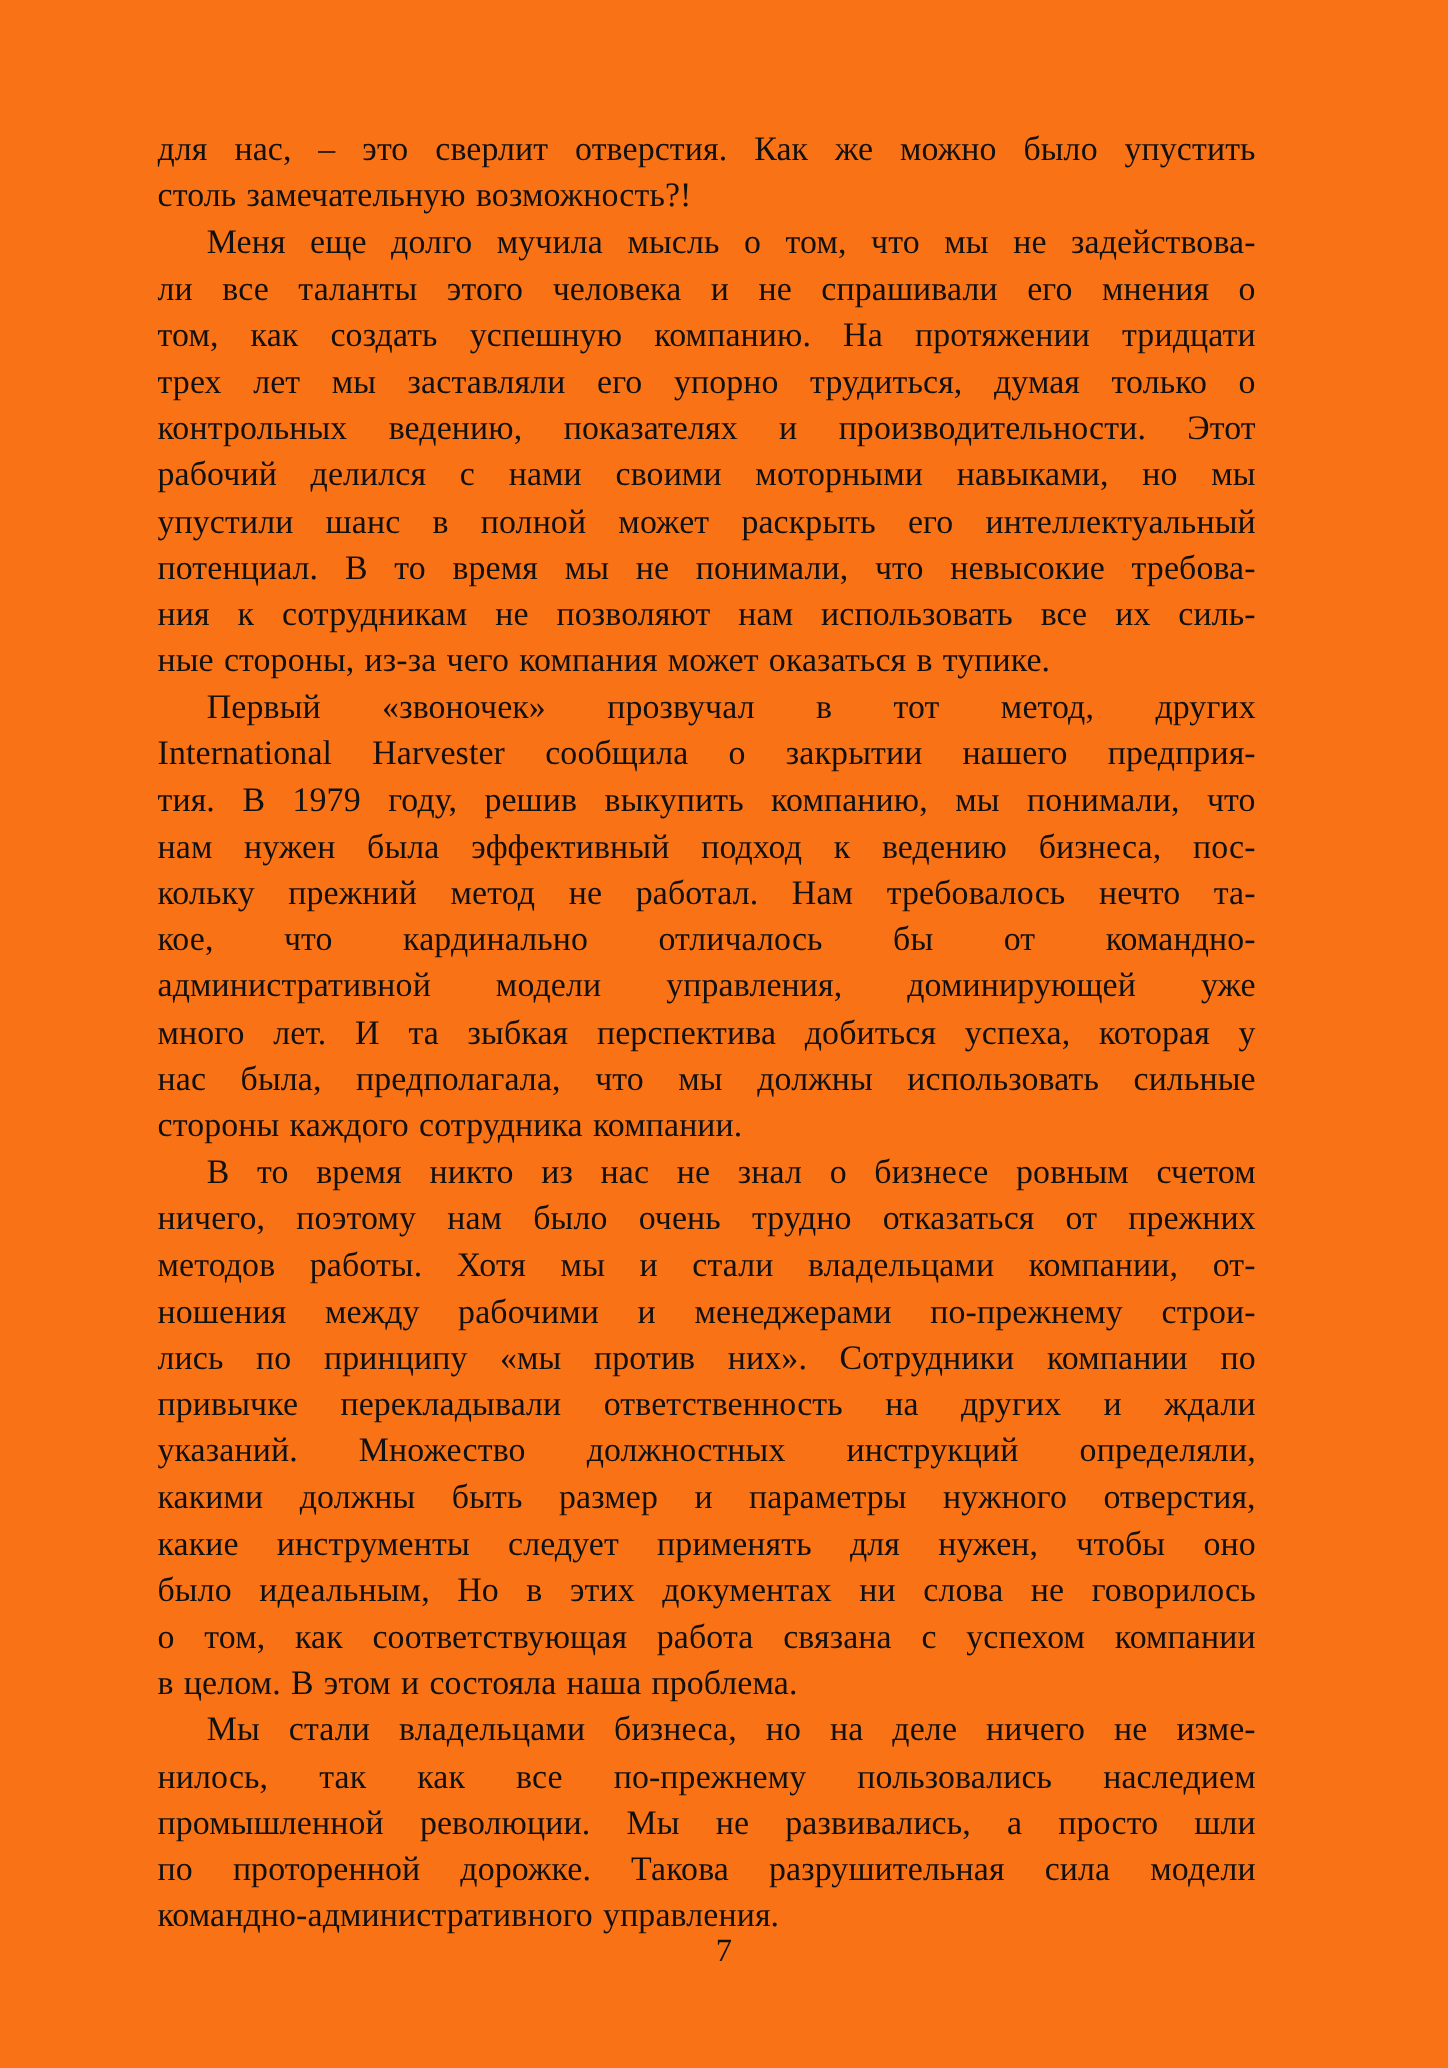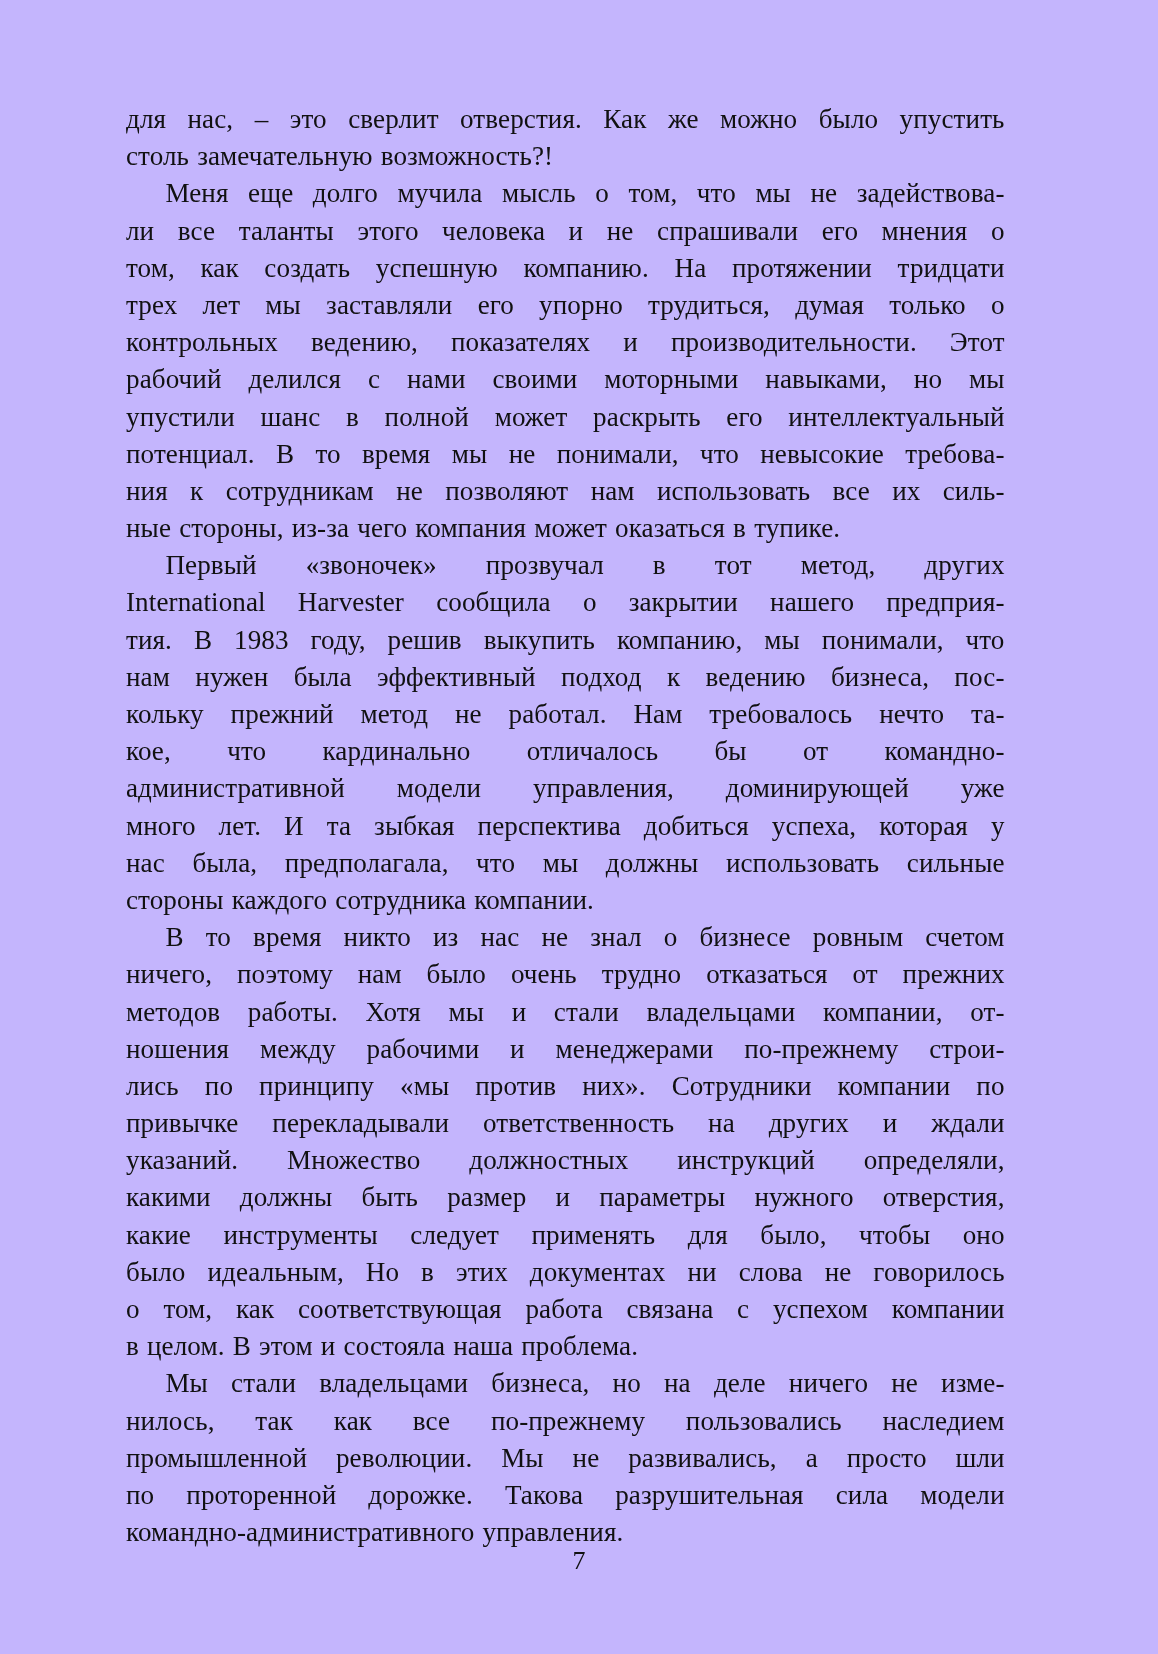--- a/index.html
+++ b/index.html
@@ -14,21 +14,21 @@
     overflow: hidden;
     font-family: "Liberation Serif", "DejaVu Serif", serif;
     color: #111111;
     position: relative;
   }
 
   
   #page {
     position: absolute;
     inset: 0;
-    background: #c4b5fd;
+    background: #f97316;
   }
 
   
   #textblock {
     position: absolute;
     left: 126px;
     top: 100px;
     width: 892px;
   }
 
@@ -99,39 +99,39 @@
         <div class="line"><span class="w">контрольных</span><span class="w">ведению,</span><span class="w">показателях</span><span class="w">и</span><span class="w">производительности.</span><span class="w">Этот</span></div>
         <div class="line"><span class="w">рабочий</span><span class="w">делился</span><span class="w">с</span><span class="w">нами</span><span class="w">своими</span><span class="w">моторными</span><span class="w">навыками,</span><span class="w">но</span><span class="w">мы</span></div>
         <div class="line"><span class="w">упустили</span><span class="w">шанс</span><span class="w">в</span><span class="w">полной</span><span class="w">может</span><span class="w">раскрыть</span><span class="w">его</span><span class="w">интеллектуальный</span></div>
         <div class="line"><span class="w">потенциал.</span><span class="w">В</span><span class="w">то</span><span class="w">время</span><span class="w">мы</span><span class="w">не</span><span class="w">понимали,</span><span class="w">что</span><span class="w">невысокие</span><span class="w">требова-</span></div>
         <div class="line"><span class="w">ния</span><span class="w">к</span><span class="w">сотрудникам</span><span class="w">не</span><span class="w">позволяют</span><span class="w">нам</span><span class="w">использовать</span><span class="w">все</span><span class="w">их</span><span class="w">силь-</span></div>
         <div class="line ragged"><span class="w">ные</span><span class="w">стороны,</span><span class="w">из-за</span><span class="w">чего</span><span class="w">компания</span><span class="w">может</span><span class="w">оказаться</span><span class="w">в</span><span class="w">тупике.</span></div>
       </div>
       <div class="para">
         <div class="line indent"><span class="w">Первый</span><span class="w">«звоночек»</span><span class="w">прозвучал</span><span class="w">в</span><span class="w">тот</span><span class="w">метод,</span><span class="w">других</span></div>
         <div class="line"><span class="w">International</span><span class="w">Harvester</span><span class="w">сообщила</span><span class="w">о</span><span class="w">закрытии</span><span class="w">нашего</span><span class="w">предприя-</span></div>
-        <div class="line"><span class="w">тия.</span><span class="w">В</span><span class="w">1983</span><span class="w">году,</span><span class="w">решив</span><span class="w">выкупить</span><span class="w">компанию,</span><span class="w">мы</span><span class="w">понимали,</span><span class="w">что</span></div>
+        <div class="line"><span class="w">тия.</span><span class="w">В</span><span class="w">1979</span><span class="w">году,</span><span class="w">решив</span><span class="w">выкупить</span><span class="w">компанию,</span><span class="w">мы</span><span class="w">понимали,</span><span class="w">что</span></div>
         <div class="line"><span class="w">нам</span><span class="w">нужен</span><span class="w">была</span><span class="w">эффективный</span><span class="w">подход</span><span class="w">к</span><span class="w">ведению</span><span class="w">бизнеса,</span><span class="w">пос-</span></div>
         <div class="line"><span class="w">кольку</span><span class="w">прежний</span><span class="w">метод</span><span class="w">не</span><span class="w">работал.</span><span class="w">Нам</span><span class="w">требовалось</span><span class="w">нечто</span><span class="w">та-</span></div>
         <div class="line"><span class="w">кое,</span><span class="w">что</span><span class="w">кардинально</span><span class="w">отличалось</span><span class="w">бы</span><span class="w">от</span><span class="w">командно-</span></div>
         <div class="line"><span class="w">административной</span><span class="w">модели</span><span class="w">управления,</span><span class="w">доминирующей</span><span class="w">уже</span></div>
         <div class="line"><span class="w">много</span><span class="w">лет.</span><span class="w">И</span><span class="w">та</span><span class="w">зыбкая</span><span class="w">перспектива</span><span class="w">добиться</span><span class="w">успеха,</span><span class="w">которая</span><span class="w">у</span></div>
         <div class="line"><span class="w">нас</span><span class="w">была,</span><span class="w">предполагала,</span><span class="w">что</span><span class="w">мы</span><span class="w">должны</span><span class="w">использовать</span><span class="w">сильные</span></div>
         <div class="line ragged"><span class="w">стороны</span><span class="w">каждого</span><span class="w">сотрудника</span><span class="w">компании.</span></div>
       </div>
       <div class="para">
         <div class="line indent"><span class="w">В</span><span class="w">то</span><span class="w">время</span><span class="w">никто</span><span class="w">из</span><span class="w">нас</span><span class="w">не</span><span class="w">знал</span><span class="w">о</span><span class="w">бизнесе</span><span class="w">ровным</span><span class="w">счетом</span></div>
         <div class="line"><span class="w">ничего,</span><span class="w">поэтому</span><span class="w">нам</span><span class="w">было</span><span class="w">очень</span><span class="w">трудно</span><span class="w">отказаться</span><span class="w">от</span><span class="w">прежних</span></div>
         <div class="line"><span class="w">методов</span><span class="w">работы.</span><span class="w">Хотя</span><span class="w">мы</span><span class="w">и</span><span class="w">стали</span><span class="w">владельцами</span><span class="w">компании,</span><span class="w">от-</span></div>
         <div class="line"><span class="w">ношения</span><span class="w">между</span><span class="w">рабочими</span><span class="w">и</span><span class="w">менеджерами</span><span class="w">по-прежнему</span><span class="w">строи-</span></div>
         <div class="line"><span class="w">лись</span><span class="w">по</span><span class="w">принципу</span><span class="w">«мы</span><span class="w">против</span><span class="w">них».</span><span class="w">Сотрудники</span><span class="w">компании</span><span class="w">по</span></div>
         <div class="line"><span class="w">привычке</span><span class="w">перекладывали</span><span class="w">ответственность</span><span class="w">на</span><span class="w">других</span><span class="w">и</span><span class="w">ждали</span></div>
         <div class="line"><span class="w">указаний.</span><span class="w">Множество</span><span class="w">должностных</span><span class="w">инструкций</span><span class="w">определяли,</span></div>
         <div class="line"><span class="w">какими</span><span class="w">должны</span><span class="w">быть</span><span class="w">размер</span><span class="w">и</span><span class="w">параметры</span><span class="w">нужного</span><span class="w">отверстия,</span></div>
-        <div class="line"><span class="w">какие</span><span class="w">инструменты</span><span class="w">следует</span><span class="w">применять</span><span class="w">для</span><span class="w">было,</span><span class="w">чтобы</span><span class="w">оно</span></div>
+        <div class="line"><span class="w">какие</span><span class="w">инструменты</span><span class="w">следует</span><span class="w">применять</span><span class="w">для</span><span class="w">нужен,</span><span class="w">чтобы</span><span class="w">оно</span></div>
         <div class="line"><span class="w">было</span><span class="w">идеальным,</span><span class="w">Но</span><span class="w">в</span><span class="w">этих</span><span class="w">документах</span><span class="w">ни</span><span class="w">слова</span><span class="w">не</span><span class="w">говорилось</span></div>
         <div class="line"><span class="w">о</span><span class="w">том,</span><span class="w">как</span><span class="w">соответствующая</span><span class="w">работа</span><span class="w">связана</span><span class="w">с</span><span class="w">успехом</span><span class="w">компании</span></div>
         <div class="line ragged"><span class="w">в</span><span class="w">целом.</span><span class="w">В</span><span class="w">этом</span><span class="w">и</span><span class="w">состояла</span><span class="w">наша</span><span class="w">проблема.</span></div>
       </div>
       <div class="para">
         <div class="line indent"><span class="w">Мы</span><span class="w">стали</span><span class="w">владельцами</span><span class="w">бизнеса,</span><span class="w">но</span><span class="w">на</span><span class="w">деле</span><span class="w">ничего</span><span class="w">не</span><span class="w">изме-</span></div>
         <div class="line"><span class="w">нилось,</span><span class="w">так</span><span class="w">как</span><span class="w">все</span><span class="w">по-прежнему</span><span class="w">пользовались</span><span class="w">наследием</span></div>
         <div class="line"><span class="w">промышленной</span><span class="w">революции.</span><span class="w">Мы</span><span class="w">не</span><span class="w">развивались,</span><span class="w">а</span><span class="w">просто</span><span class="w">шли</span></div>
         <div class="line"><span class="w">по</span><span class="w">проторенной</span><span class="w">дорожке.</span><span class="w">Такова</span><span class="w">разрушительная</span><span class="w">сила</span><span class="w">модели</span></div>
         <div class="line ragged"><span class="w">командно-административного</span><span class="w">управления.</span></div>

